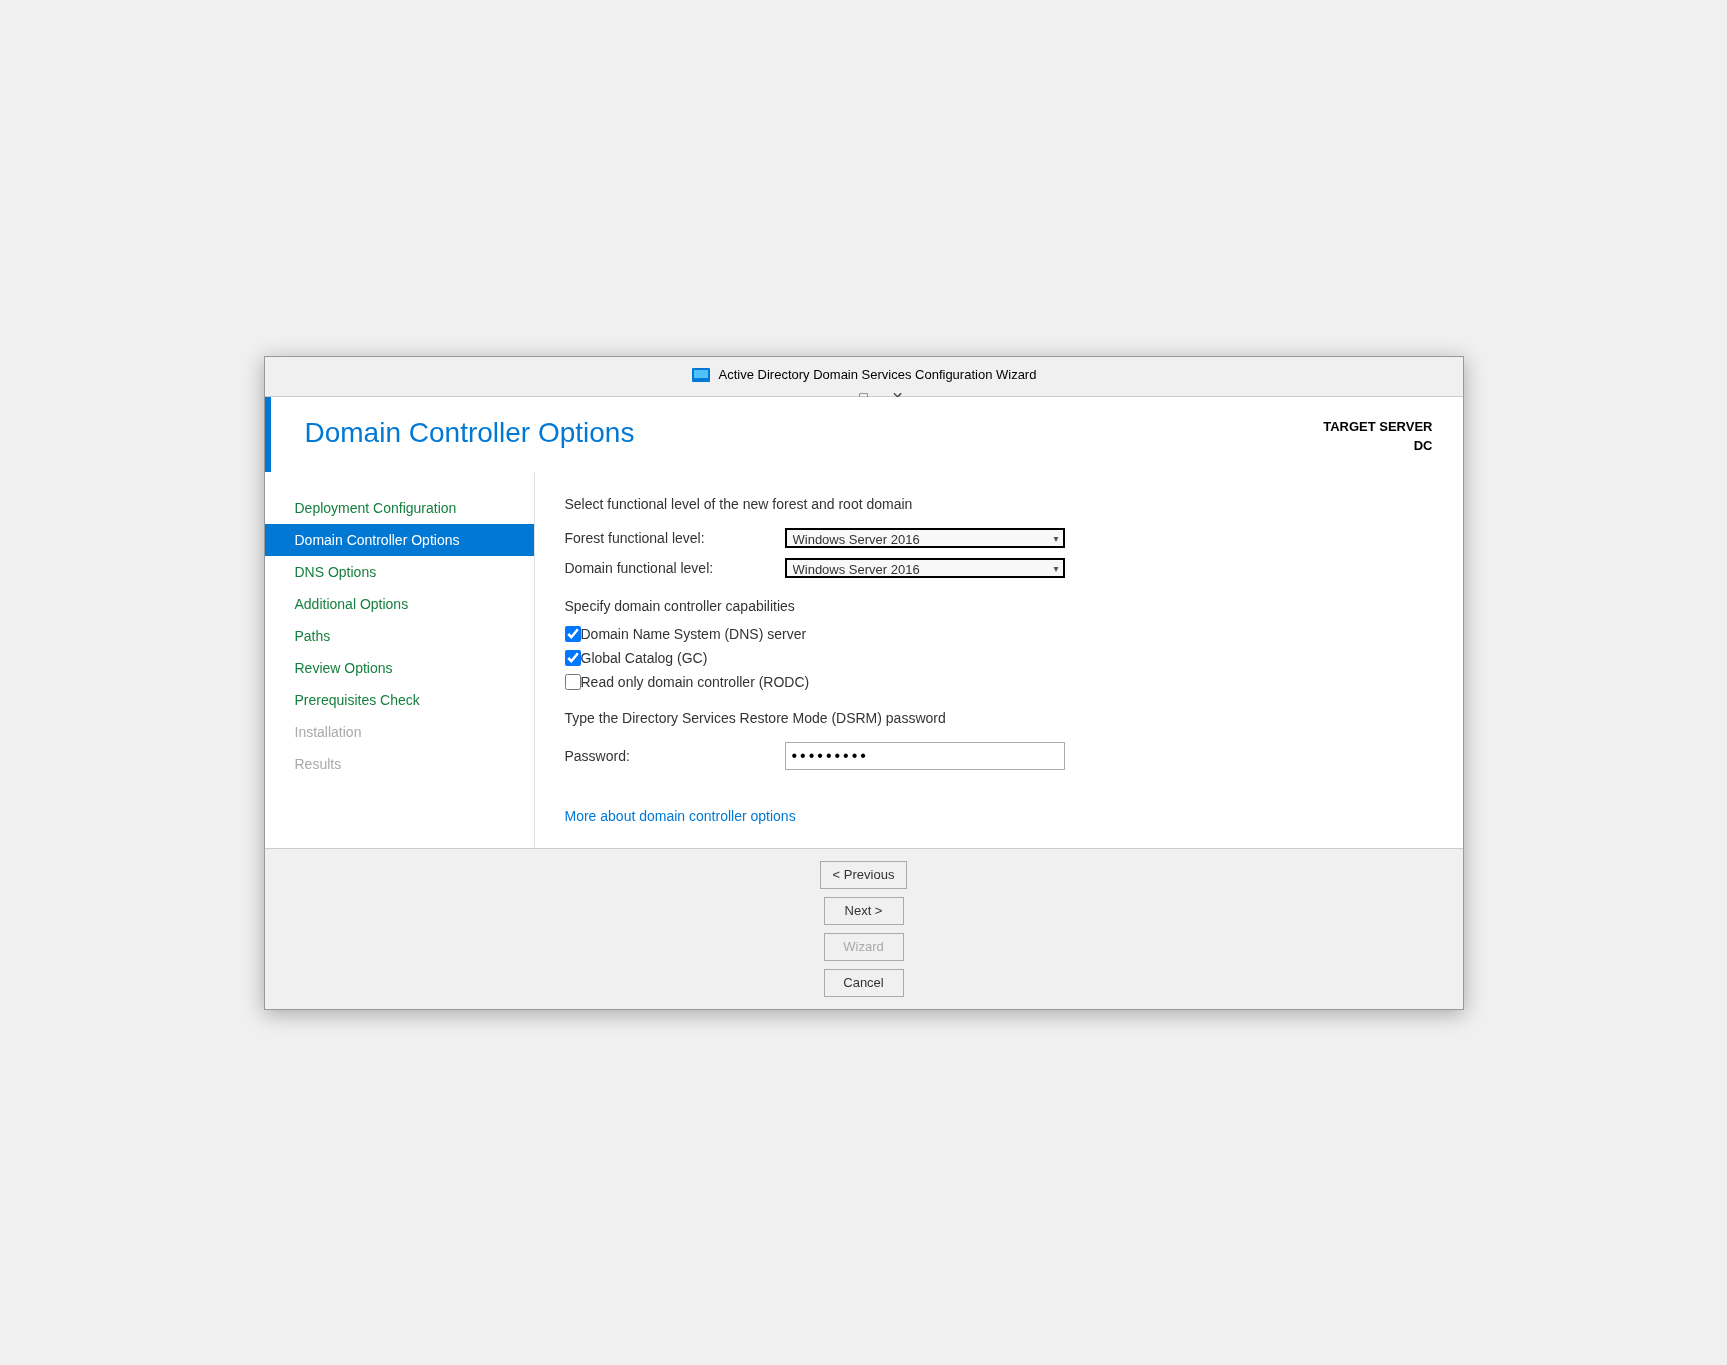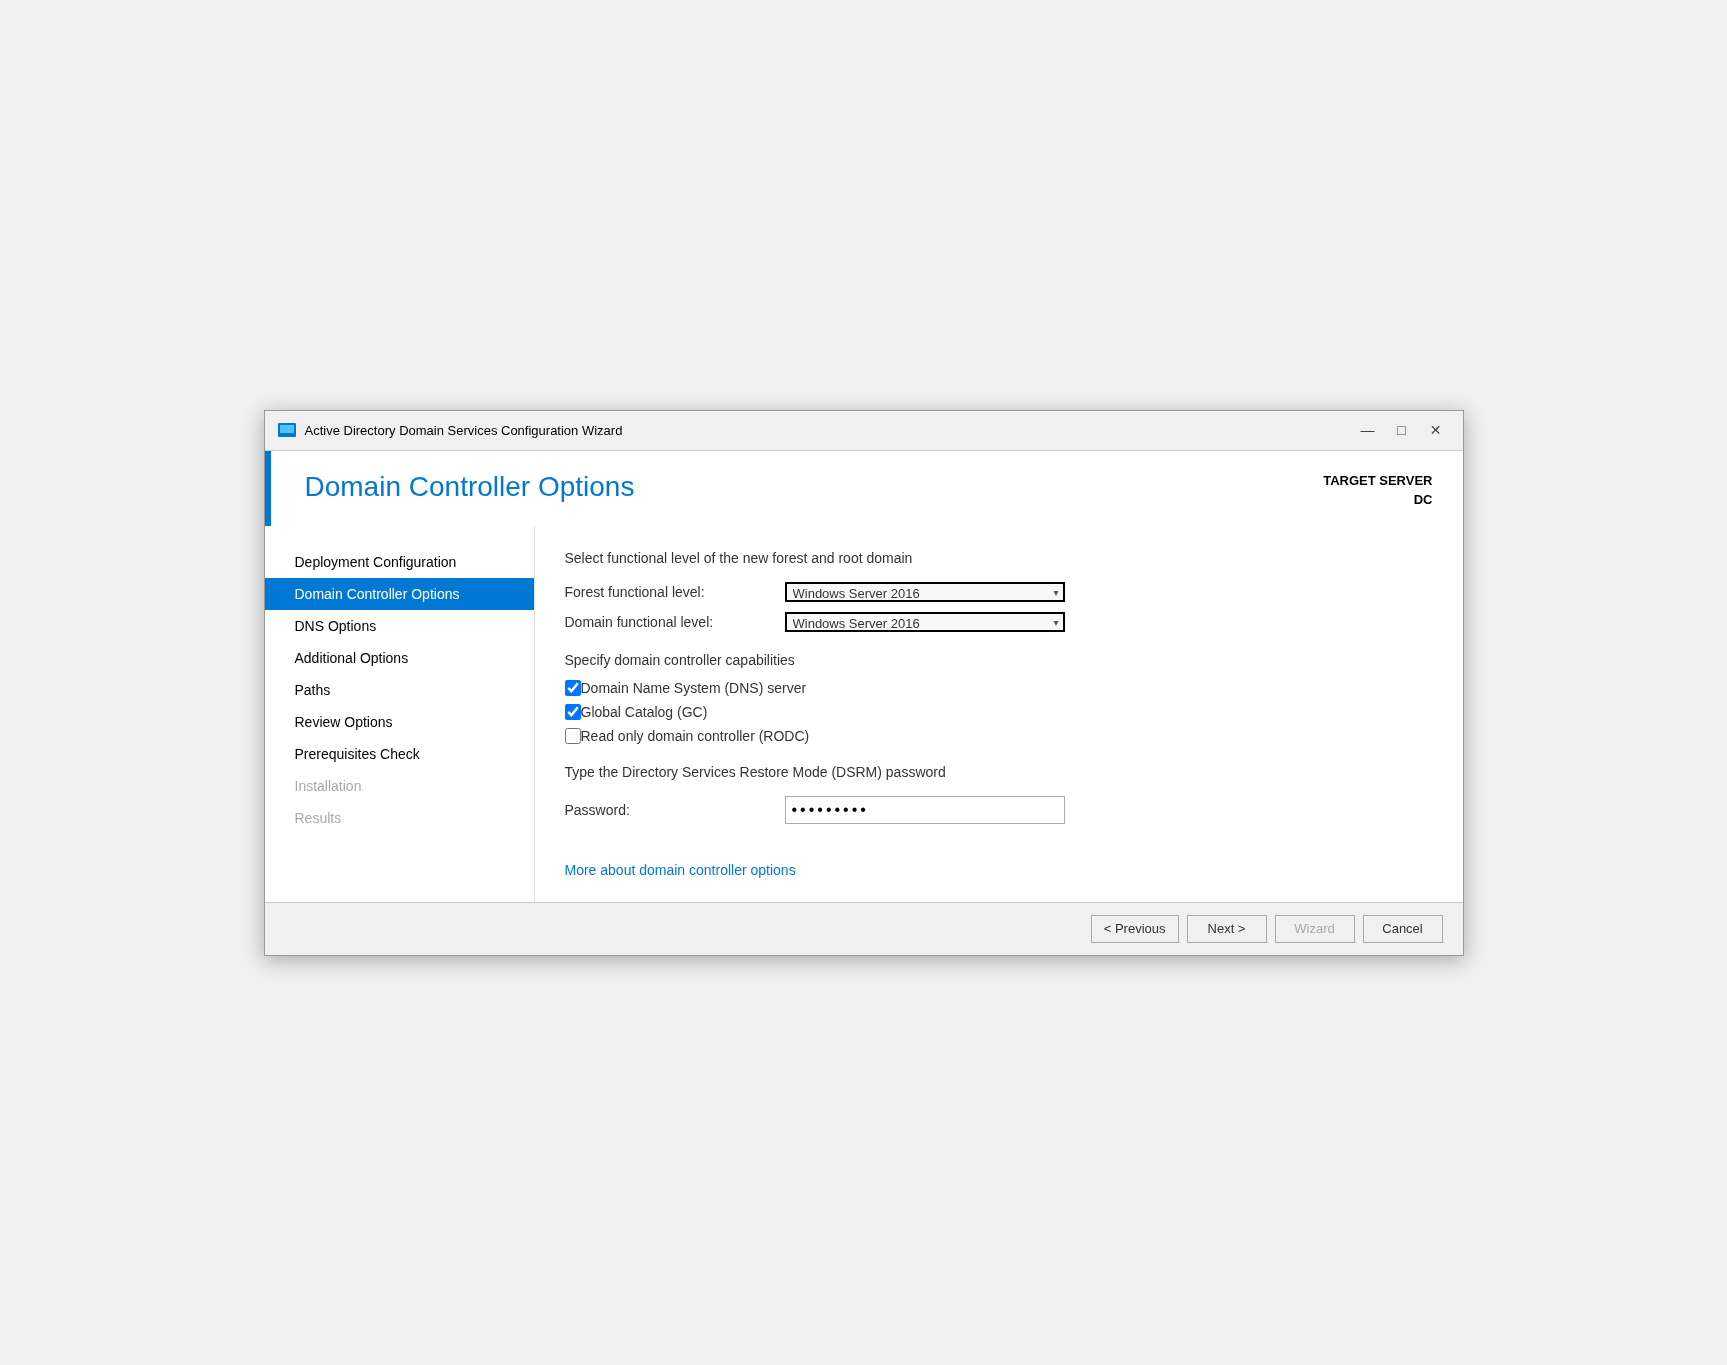--- a/index.html
+++ b/index.html
@@ -21,20 +21,21 @@
       flex-direction: column;
     }
     .title-bar {
       background: #f0f0f0;
       border-bottom: 1px solid #ccc;
       padding: 8px 12px;
       display: flex;
       align-items: center;
       justify-content: space-between;
       height: 40px;
+      flex-direction: column;
     }
     .title-bar-left {
       display: flex;
       align-items: center;
       gap: 8px;
     }
     .title-bar-icon {
       width: 20px;
       height: 20px;
       display: flex;
@@ -103,21 +104,21 @@
     .left-nav {
       width: 270px;
       background: #fff;
       padding: 20px 0;
       border-right: 1px solid #e0e0e0;
       flex-shrink: 0;
     }
     .nav-item {
       padding: 8px 20px 8px 30px;
       cursor: pointer;
-      color: #000000;
+      color: #15803d;
       font-size: 14px;
     }
     .nav-item.active {
       background: #0078d4;
       color: #fff;
     }
     .nav-item.disabled {
       color: #aaa;
       cursor: default;
     }
@@ -216,20 +217,21 @@
     }
     
     .footer {
       background: #f0f0f0;
       border-top: 1px solid #ccc;
       padding: 12px 20px;
       display: flex;
       justify-content: flex-end;
       gap: 8px;
       align-items: center;
+      flex-direction: column;
     }
     .footer-btn {
       height: 28px;
       min-width: 80px;
       border: 1px solid #aaa;
       background: #f0f0f0;
       font-size: 13px;
       cursor: pointer;
       padding: 0 12px;
       color: #333;

